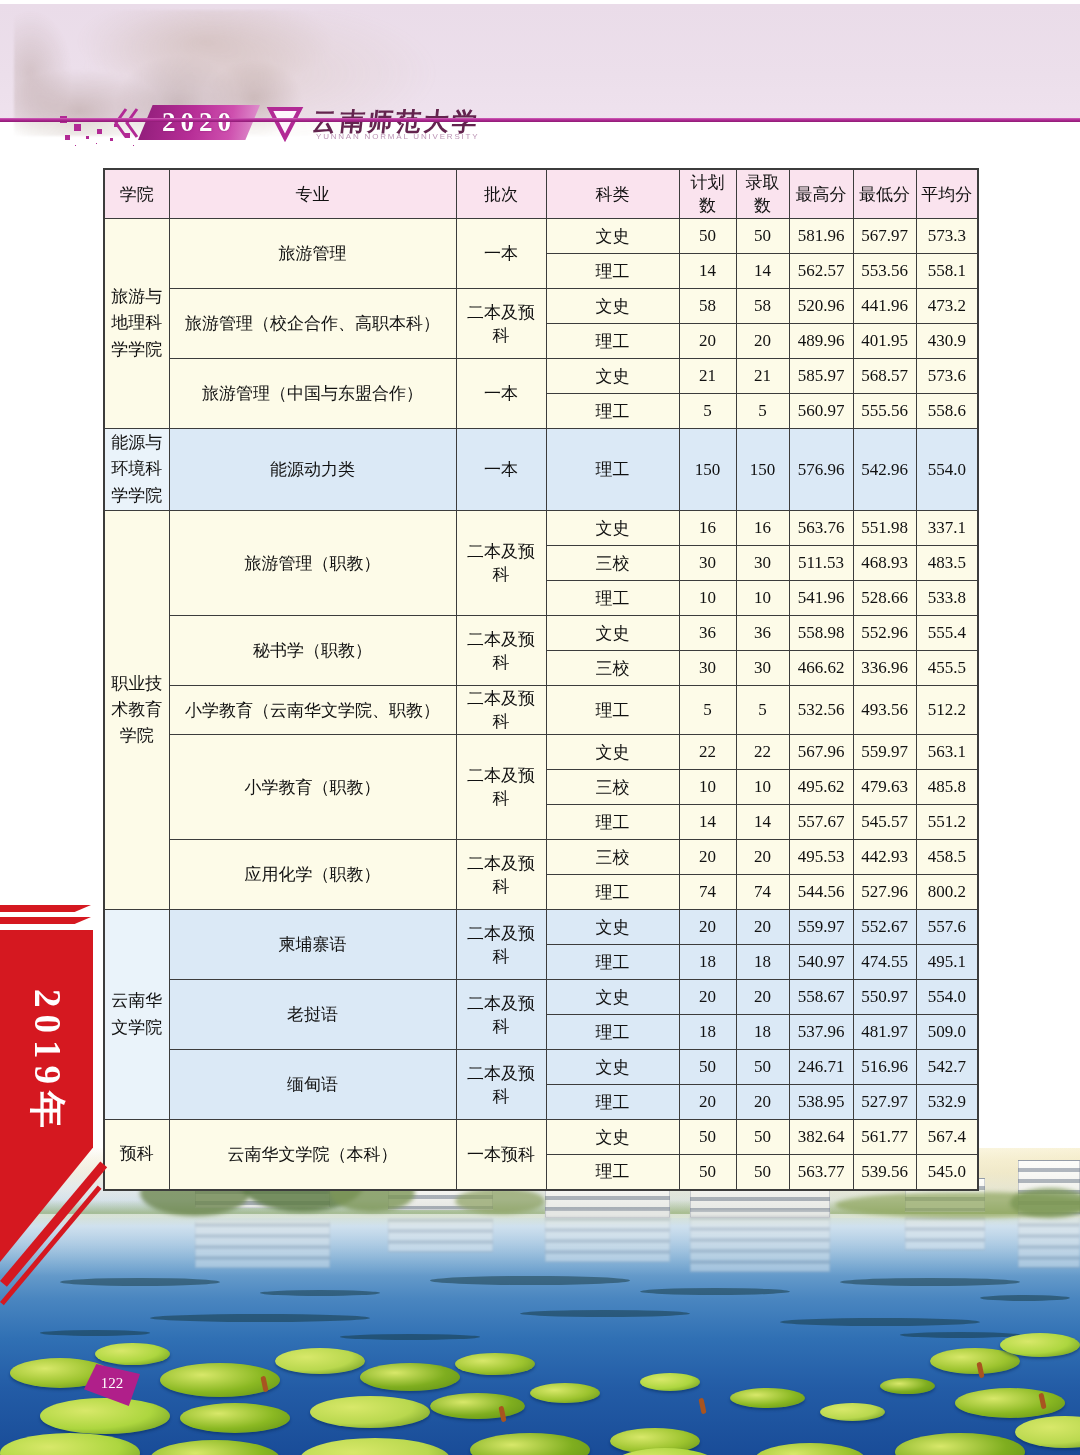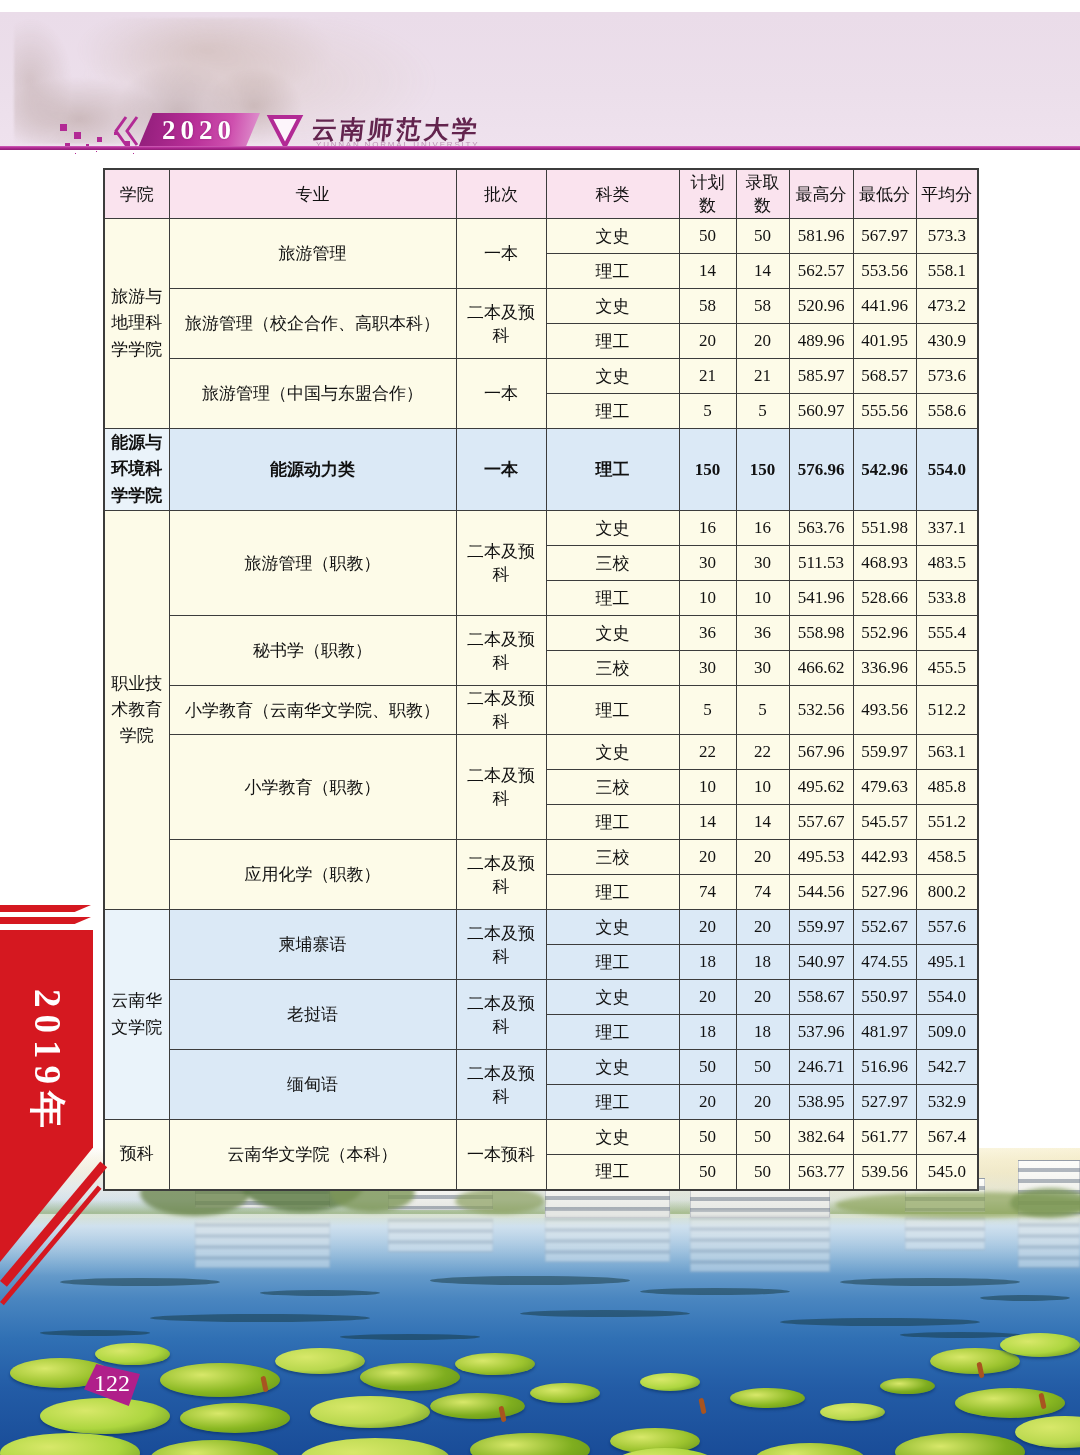--- a/index.html
+++ b/index.html
@@ -6,21 +6,21 @@
     --accent:#b22a95; --red:#d51820; --headerbg:#ecdfeb; --cream:#fdfbe8;
     --blue:#dbe9f6; --bluelite:#eaf3fa; --pink:#fae3ee; --badge:#b01f8a; --bordc:#3c3c3c;
   }
   *{margin:0;padding:0;box-sizing:border-box;}
   html,body{width:1080px;}
   body{
     position:relative;width:1080px;height:1455px;background:#ffffff;overflow:hidden;
     font-family:"Liberation Serif","DejaVu Serif",serif;color:#111;
   }
   
-  .header-band{position:absolute;left:0;top:12px;width:1080px;height:138px;
+  .header-band{position:absolute;left:0;top:4px;width:1080px;height:118px;
     background:linear-gradient(180deg,#eadce9 0%,#ecdfeb 60%,#efe2ee 100%);z-index:3;}
   .ghost-photo{position:absolute;left:14px;top:6px;width:545px;height:126px;opacity:.65;
     background:
       radial-gradient(ellipse 120px 60px at 12% 80%, rgba(125,95,75,.45), rgba(125,95,75,0) 70%),
       radial-gradient(ellipse 90px 70px at 30% 75%, rgba(110,85,70,.40), rgba(110,85,70,0) 70%),
       radial-gradient(ellipse 70px 55px at 44% 70%, rgba(120,90,70,.38), rgba(120,90,70,0) 70%),
       radial-gradient(ellipse 180px 70px at 35% 25%, rgba(160,130,100,.35), rgba(160,130,100,0) 72%),
       radial-gradient(ellipse 240px 100px at 45% 50%, rgba(190,165,135,.30), rgba(190,165,135,0) 75%),
       radial-gradient(ellipse 60px 90px at 3% 50%, rgba(130,100,80,.35), rgba(130,100,80,0) 70%);
     filter:blur(1px);}
@@ -45,21 +45,21 @@
     font-family:"Liberation Sans","DejaVu Sans",sans-serif;white-space:nowrap;}
   
   .table-wrap{position:absolute;left:103px;top:168px;z-index:2;}
   table.score{border-collapse:collapse;table-layout:fixed;background:#fff;}
   table.score th,table.score td{border:1px solid var(--bordc);text-align:center;vertical-align:middle;
     font-size:17px;padding:1px 3px;overflow:hidden;}
   table.score{border:2px solid var(--bordc);}
   tr.hrow{height:28px;}
   tr.hrow th{background:var(--pink);font-weight:normal;}
   tr.drow{height:35px;}
-  tr.tall{height:78px;font-weight:bold;}
+  tr.tall{height:78px;}
   td.tint-cream{background:var(--cream);}
   td.tint-blue{background:var(--blue);}
   td.college-cell{line-height:1.55;word-break:break-all;padding:2px 5px;}
   td.college-cell.tint-blue{background:var(--bluelite);}
   
   .band-stripe{position:absolute;left:0;width:91px;height:7px;background:var(--red);z-index:5;
     clip-path:polygon(0 0,100% 0,82% 100%,0 100%);}
   .band-stripe.s1{top:905px;}
   .band-stripe.s2{top:917px;}
   .year-ribbon{position:absolute;left:0;top:930px;width:93px;height:332px;background:var(--red);z-index:5;
@@ -83,21 +83,21 @@
     background:linear-gradient(180deg,rgba(255,255,255,.55),rgba(255,255,255,0));}
   .bldg{position:absolute;border:1px solid rgba(120,130,145,.35);}
   .refl{opacity:.35;filter:blur(1.2px);transform:scaleY(-1);}
   .tree{position:absolute;border-radius:50%;filter:blur(2px);}
   .streak{position:absolute;background:rgba(18,50,55,.48);border-radius:50%;filter:blur(.5px);}
   .pad{position:absolute;border-radius:50%;box-shadow:0 2px 3px rgba(0,35,80,.45);}
   .bud{position:absolute;width:5px;height:16px;background:#a85420;border-radius:3px;}
   
   .page-badge{position:absolute;left:84px;top:1364px;width:56px;height:42px;background:var(--badge);
     clip-path:polygon(22% 0,100% 24%,80% 100%,0 60%);z-index:7;
-    display:flex;align-items:center;justify-content:center;color:#fff;font-size:24px;padding-bottom:4px;}
+    display:flex;align-items:center;justify-content:center;color:#fff;font-size:15px;padding-bottom:4px;}
 </style>
 </head>
 <body>
 
 <div class="header-band">
   <div class="ghost-photo"></div>
   <div class="pixel-dust"></div>
   <svg class="chevrons" width="30" height="34" viewBox="0 0 30 34">
     <polyline points="14,3 4,17 14,31" fill="none" stroke="#b22a95" stroke-width="3"></polyline>
     <polyline points="25,3 15,17 25,31" fill="none" stroke="#b22a95" stroke-width="3"></polyline>

